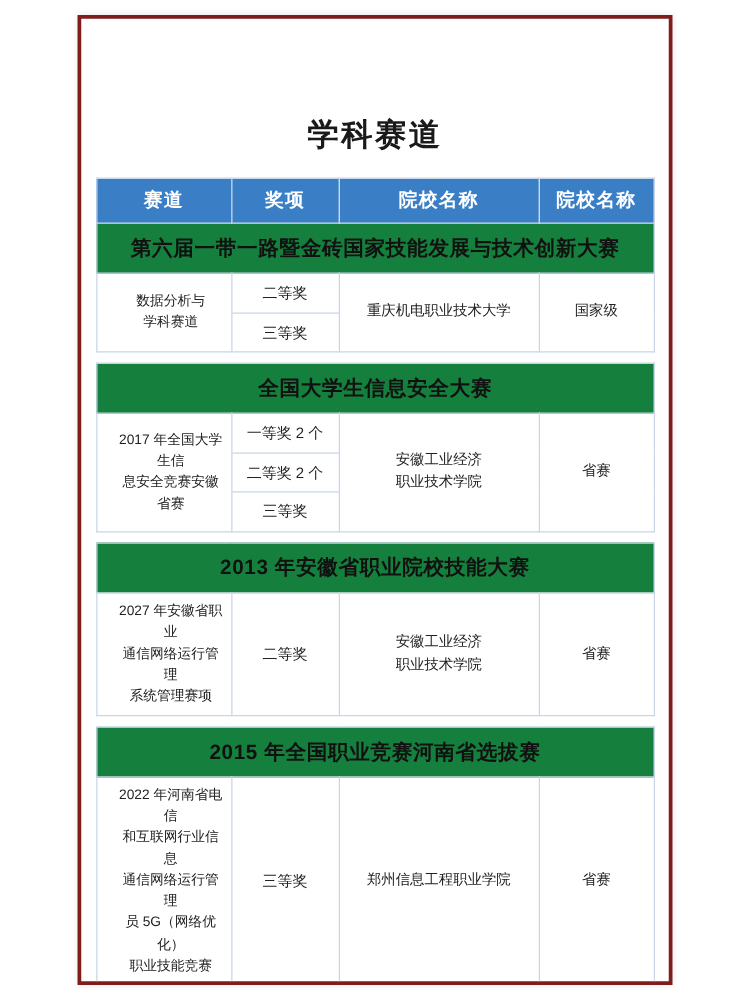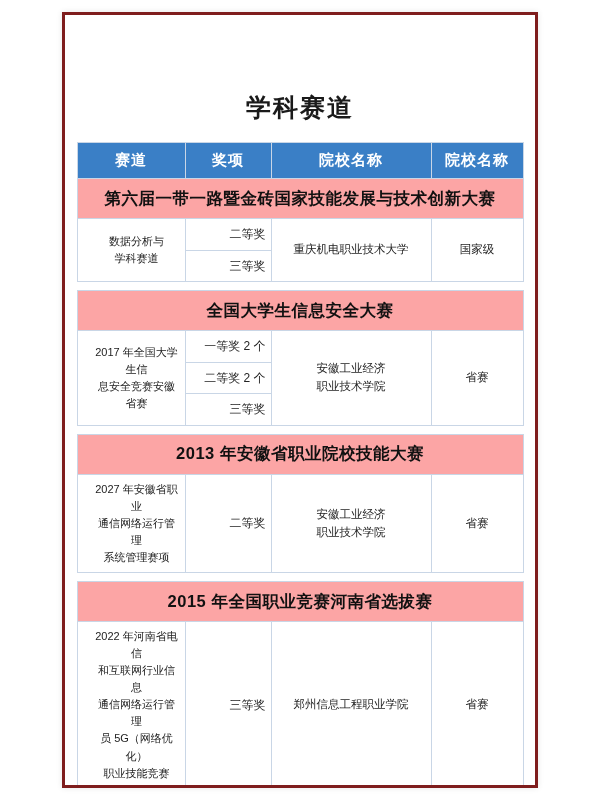--- a/index.html
+++ b/index.html
@@ -89,21 +89,21 @@
     font-weight: bold;
     height: 36px;
     letter-spacing: 1px;
   }
   .col1 { width: 108px; }
   .col2 { width: 86px; }
   .col3 { width: 160px; }
   .col4 { width: 92px; }
 
   td.group {
-    background: #fca5a5;
+    background: #15803d;
     text-align: center;
     font-size: 16.5px;
     font-weight: bold;
     color: #111;
     height: 40px;
     letter-spacing: 0.5px;
   }
   td.cell {
     text-align: center;
     font-size: 11.5px;
@@ -111,21 +111,20 @@
     line-height: 1.55;
     padding: 6px 5px;
     vertical-align: middle;
   }
   td.cell.small {
     font-size: 11px;
     padding-left: 16px;
   }
   td.award {
     font-size: 12px;
-    text-align: right;
   }
   tr.spacer td {
     border: none;
     height: 9px;
     background: #ffffff;
   }
   .nowrap-line { display: block; }
 </style>
 </head>
 <body>

